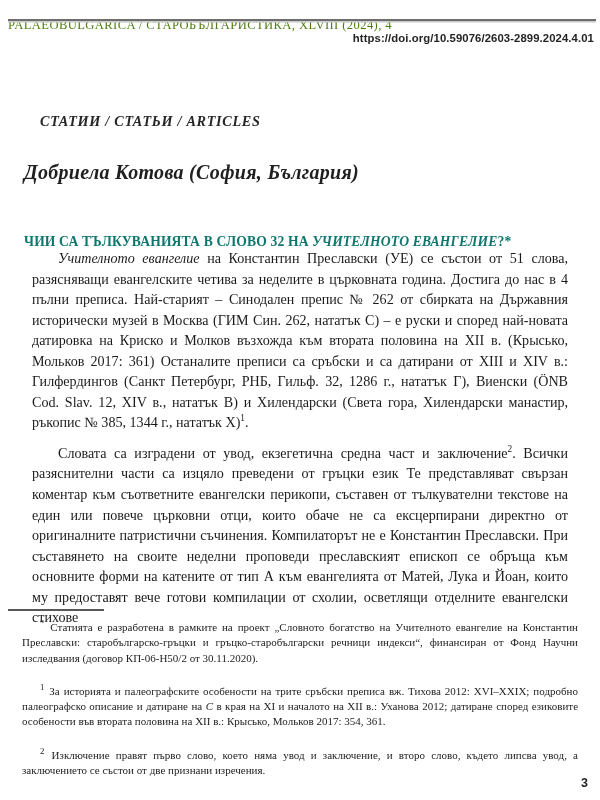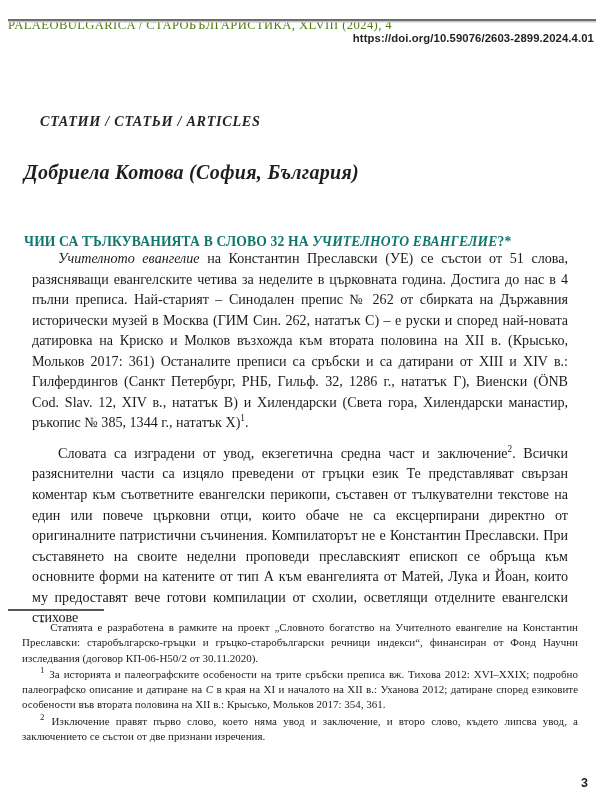--- a/index.html
+++ b/index.html
@@ -142,21 +142,21 @@
     line-height: 15.3px;
     text-align: justify;
     color: #232323;
     filter: blur(0.25px);
   }
   .footnotes p {
     margin: 0 0 0 0;
     text-indent: 18px;
   }
   .footnotes p + p {
-    margin-top: 1px;
+    margin-top: 18px;
   }
   .footnotes i {
     font-style: italic;
   }
   .fn-mark {
     font-size: 0.8em;
     vertical-align: super;
     line-height: 0;
     margin-right: 1px;
   }

